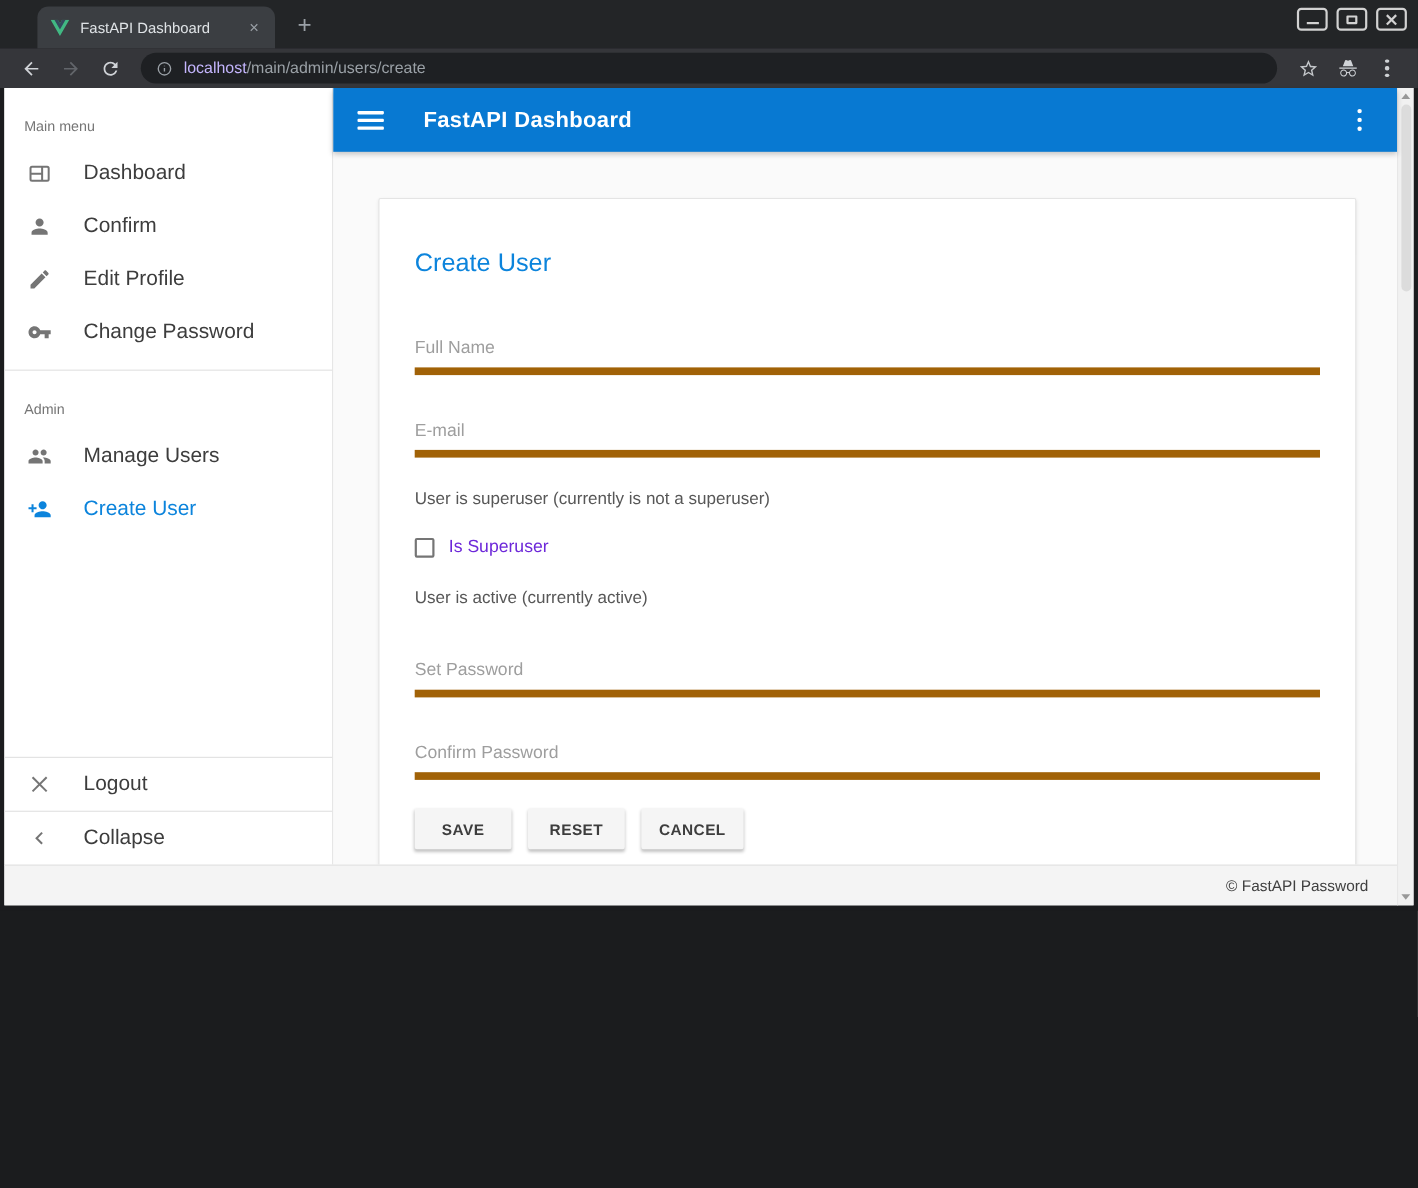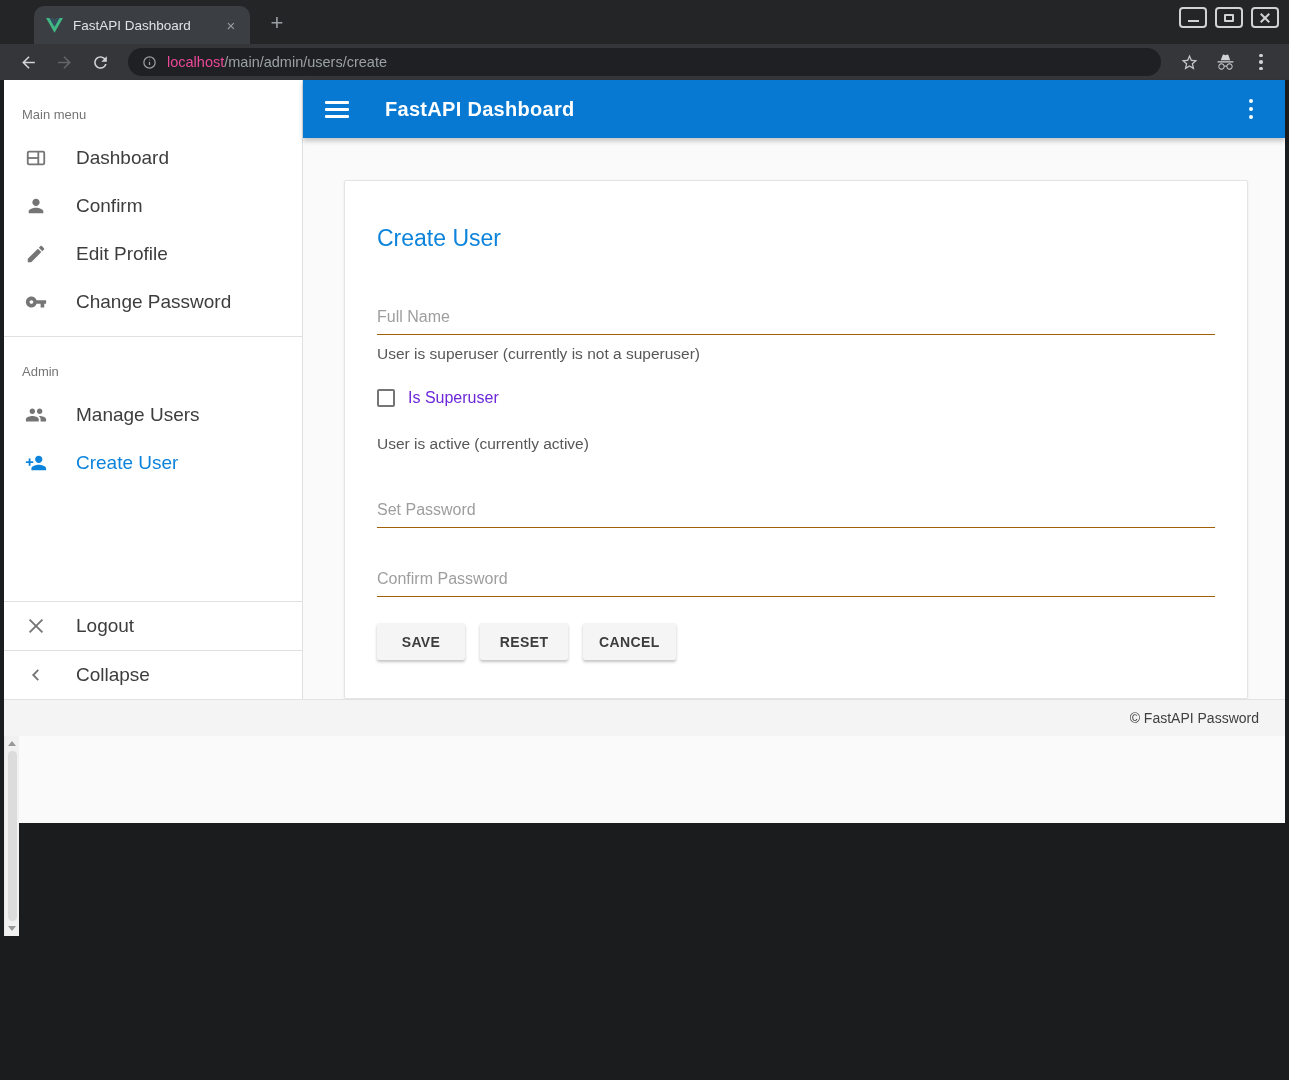--- a/index.html
+++ b/index.html
@@ -25,27 +25,27 @@
   .g-close::before { transform:rotate(45deg); }
   .g-close::after { transform:rotate(-45deg); }
 
   .toolbar { position:absolute; top:44px; left:0; right:0; height:36px; background:#35363a; display:flex; align-items:center; padding:0 10px; }
   .tool-icon { width:26px; height:26px; display:flex; align-items:center; justify-content:center; margin:0 5px; border-radius:50%; cursor:pointer; }
   .tool-icon svg { width:19px; height:19px; }
   .c-light { color:#d0d3d7; } .c-dim { color:#62656a; } .c-mid { color:#c4c7ca; }
   .url-pill { flex:1; height:28px; background:#1e2023; border-radius:14px; margin:0 10px; display:flex; align-items:center; padding:0 14px; min-width:0; }
   .url-pill svg { width:15px; height:15px; color:#9aa0a6; flex:0 0 auto; }
   .url-text { margin-left:10px; font-size:14.5px; white-space:nowrap; overflow:hidden; }
-  .url-host { color:#ec4899;margin-top:17px; }
+  .url-host { color:#c4b5fd;margin-top:17px; }
   .url-path { color:#9aa0a6; }
   .kebab { display:flex; flex-direction:column; gap:3px; align-items:center; }
   .kebab i { width:3.5px; height:3.5px; border-radius:50%; background:#cfd2d5; display:block; }
 
   
-  .viewport { position:absolute; top:80px; left:4px; right:4px; bottom:5px; display:flex; background:#fafafa;flex-direction:column; }
+  .viewport { position:absolute; top:80px; left:4px; right:4px; bottom:5px; display:flex; background:#fafafa; }
   .page { flex:1; display:flex; flex-direction:column; min-width:0; }
   .page-top { flex:1; display:flex; min-height:0; }
 
   
   .sidebar { width:299px; background:#ffffff; border-right:1px solid #e0e0e0; display:flex; flex-direction:column; }
   .side-section-label { font-size:13px; color:#757575; padding:27px 0 12px 18px; }
   .side-item { height:48px; display:flex; align-items:center; padding-left:20px; color:#3d3d3d; cursor:pointer; }
   .side-item .icn { width:24px; height:24px; color:#757575; flex:0 0 auto; display:flex; align-items:center; justify-content:center; }
   .side-item .icn svg { width:22px; height:22px; }
   .side-item .lbl { margin-left:28px; font-size:19px; }
@@ -61,26 +61,26 @@
   .hamburger { width:24px; display:flex; flex-direction:column; gap:4px; cursor:pointer; }
   .hamburger i { display:block; height:3px; background:#ffffff; border-radius:1px; }
   .appbar-title { color:#ffffff; font-size:20px; font-weight:700; letter-spacing:.3px; margin-left:36px; }
   .appbar-kebab { margin-left:auto; display:flex; flex-direction:column; gap:4px; align-items:center; cursor:pointer; padding:4px 6px; }
   .appbar-kebab i { width:4px; height:4px; border-radius:50%; background:#ffffff; display:block; }
 
   .content { flex:1; overflow:hidden; padding:42px 37px 0 41px; }
   .card { background:#ffffff; border:1px solid #e4e4e4; border-radius:2px; box-shadow:0 1px 3px rgba(0,0,0,.07); padding:44px 32px 38px; }
   .form-title { color:#0c84dc; font-size:23px; font-weight:400; }
 
-  .text-field { margin-top:56px; border-bottom:1px solid #a16207; }
+  .text-field { margin-top:56px; border-bottom:7px solid #a16207; }
   .text-field.gap { margin-top:42px; }
   .text-field input { width:100%; border:none; outline:none; background:transparent; font-family:"Liberation Sans", sans-serif; font-size:16px; color:#212121; padding:0 0 8px 0; }
   .text-field input::placeholder { color:#9e9e9e; opacity:1; }
 
-  .note { margin-top:10px; font-size:15.5px; color:#575757; }
+  .note { margin-top:29px; font-size:15.5px; color:#575757; }
   .cb-row { margin-top:26px; display:flex; align-items:center; cursor:pointer; }
   .cb-box { width:18px; height:18px; border:2px solid #757575; border-radius:2px; background:#fff; flex:0 0 auto; }
   .cb-box.checked { border-color:#64a9f4; background:#64a9f4; display:flex; align-items:center; justify-content:center; }
   .cb-box.checked svg { width:14px; height:14px; }
   .cb-label { margin-left:13px; font-size:16px; color:#6d28d9; }
   .note.second { margin-top:28px; }
   .text-field.pw { margin-top:48px; }
 
   .btn-row { margin-top:26px; display:flex;align-items:flex-end; }
   .btn { min-width:88px; height:37px; background:#f5f5f5; border:none; border-radius:2px; box-shadow:0 2px 3px rgba(0,0,0,.24); font-family:"Liberation Sans", sans-serif; font-size:14px; font-weight:700; color:#3d3d3d; letter-spacing:.4px; margin-right:15px; cursor:pointer; padding:0 16px; }
@@ -273,20 +273,23 @@
           </div>
 
           <div class="content">
             <div class="card">
               <div class="form-title">Create User</div>
 
               <div class="text-field">
                 <input type="text" placeholder="Full Name" style="">
               </div>
 
+              <div class="text-field gap">
+                <input type="text" placeholder="E-mail" style="">
+              </div>
 
               <div class="note">User is superuser (currently is not a superuser)</div>
 
               <div class="cb-row">
                 <span class="cb-box"></span>
                 <span class="cb-label">Is Superuser</span>
               </div>
 
               <div class="note second">User is active (currently active)</div>
 

